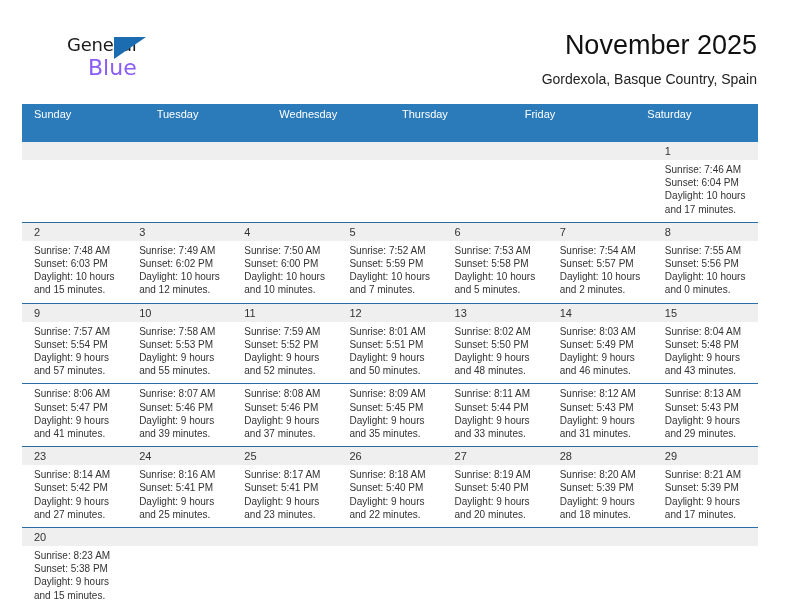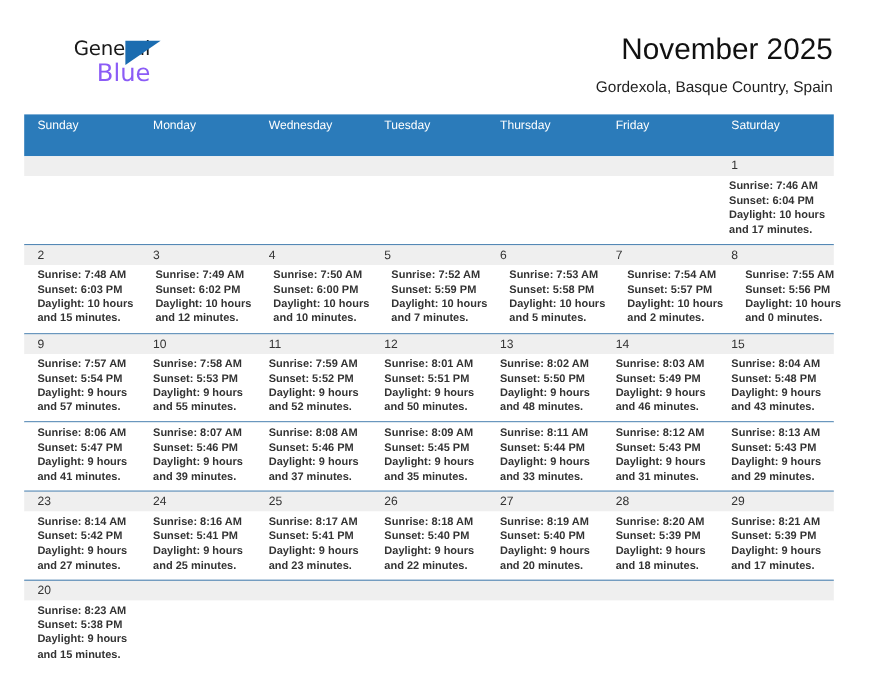--- a/index.html
+++ b/index.html
@@ -118,21 +118,20 @@
     border-top: none;
   }
   .week-datebar {
     display: flex;
     background: #efefef;
     height: 18px;
   }
   .week-body {
     display: flex;
     background: #ffffff;
-    font-weight: bold;
   }
   .date-cell {
     flex: 1 1 0;
     font-size: 11px;
     line-height: 18px;
     color: #333333;
     padding-left: 12px;
     box-sizing: border-box;
   }
   .info-cell {
@@ -165,23 +164,22 @@
     <div class="title-block">
       <div class="cal-title">November 2025</div>
       <div class="cal-subtitle">Gordexola, Basque Country, Spain</div>
     </div>
 
   </div>
 
   <div class="calendar">
     <div class="dow-row" id="dow-row">
         <div class="dow-cell">Sunday</div>
-        <div class="dow-cell">Monday</div>
+        <div class="dow-cell">Tuesday</div>
         <div class="dow-cell">Wednesday</div>
-        <div class="dow-cell">Tuesday</div>
         <div class="dow-cell">Thursday</div>
         <div class="dow-cell">Friday</div>
         <div class="dow-cell">Saturday</div>
       </div>
     <div id="weeks-container">
         <div class="week">
           <div class="week-datebar">
             <div class="date-cell"></div>
             <div class="date-cell"></div>
             <div class="date-cell"></div>

